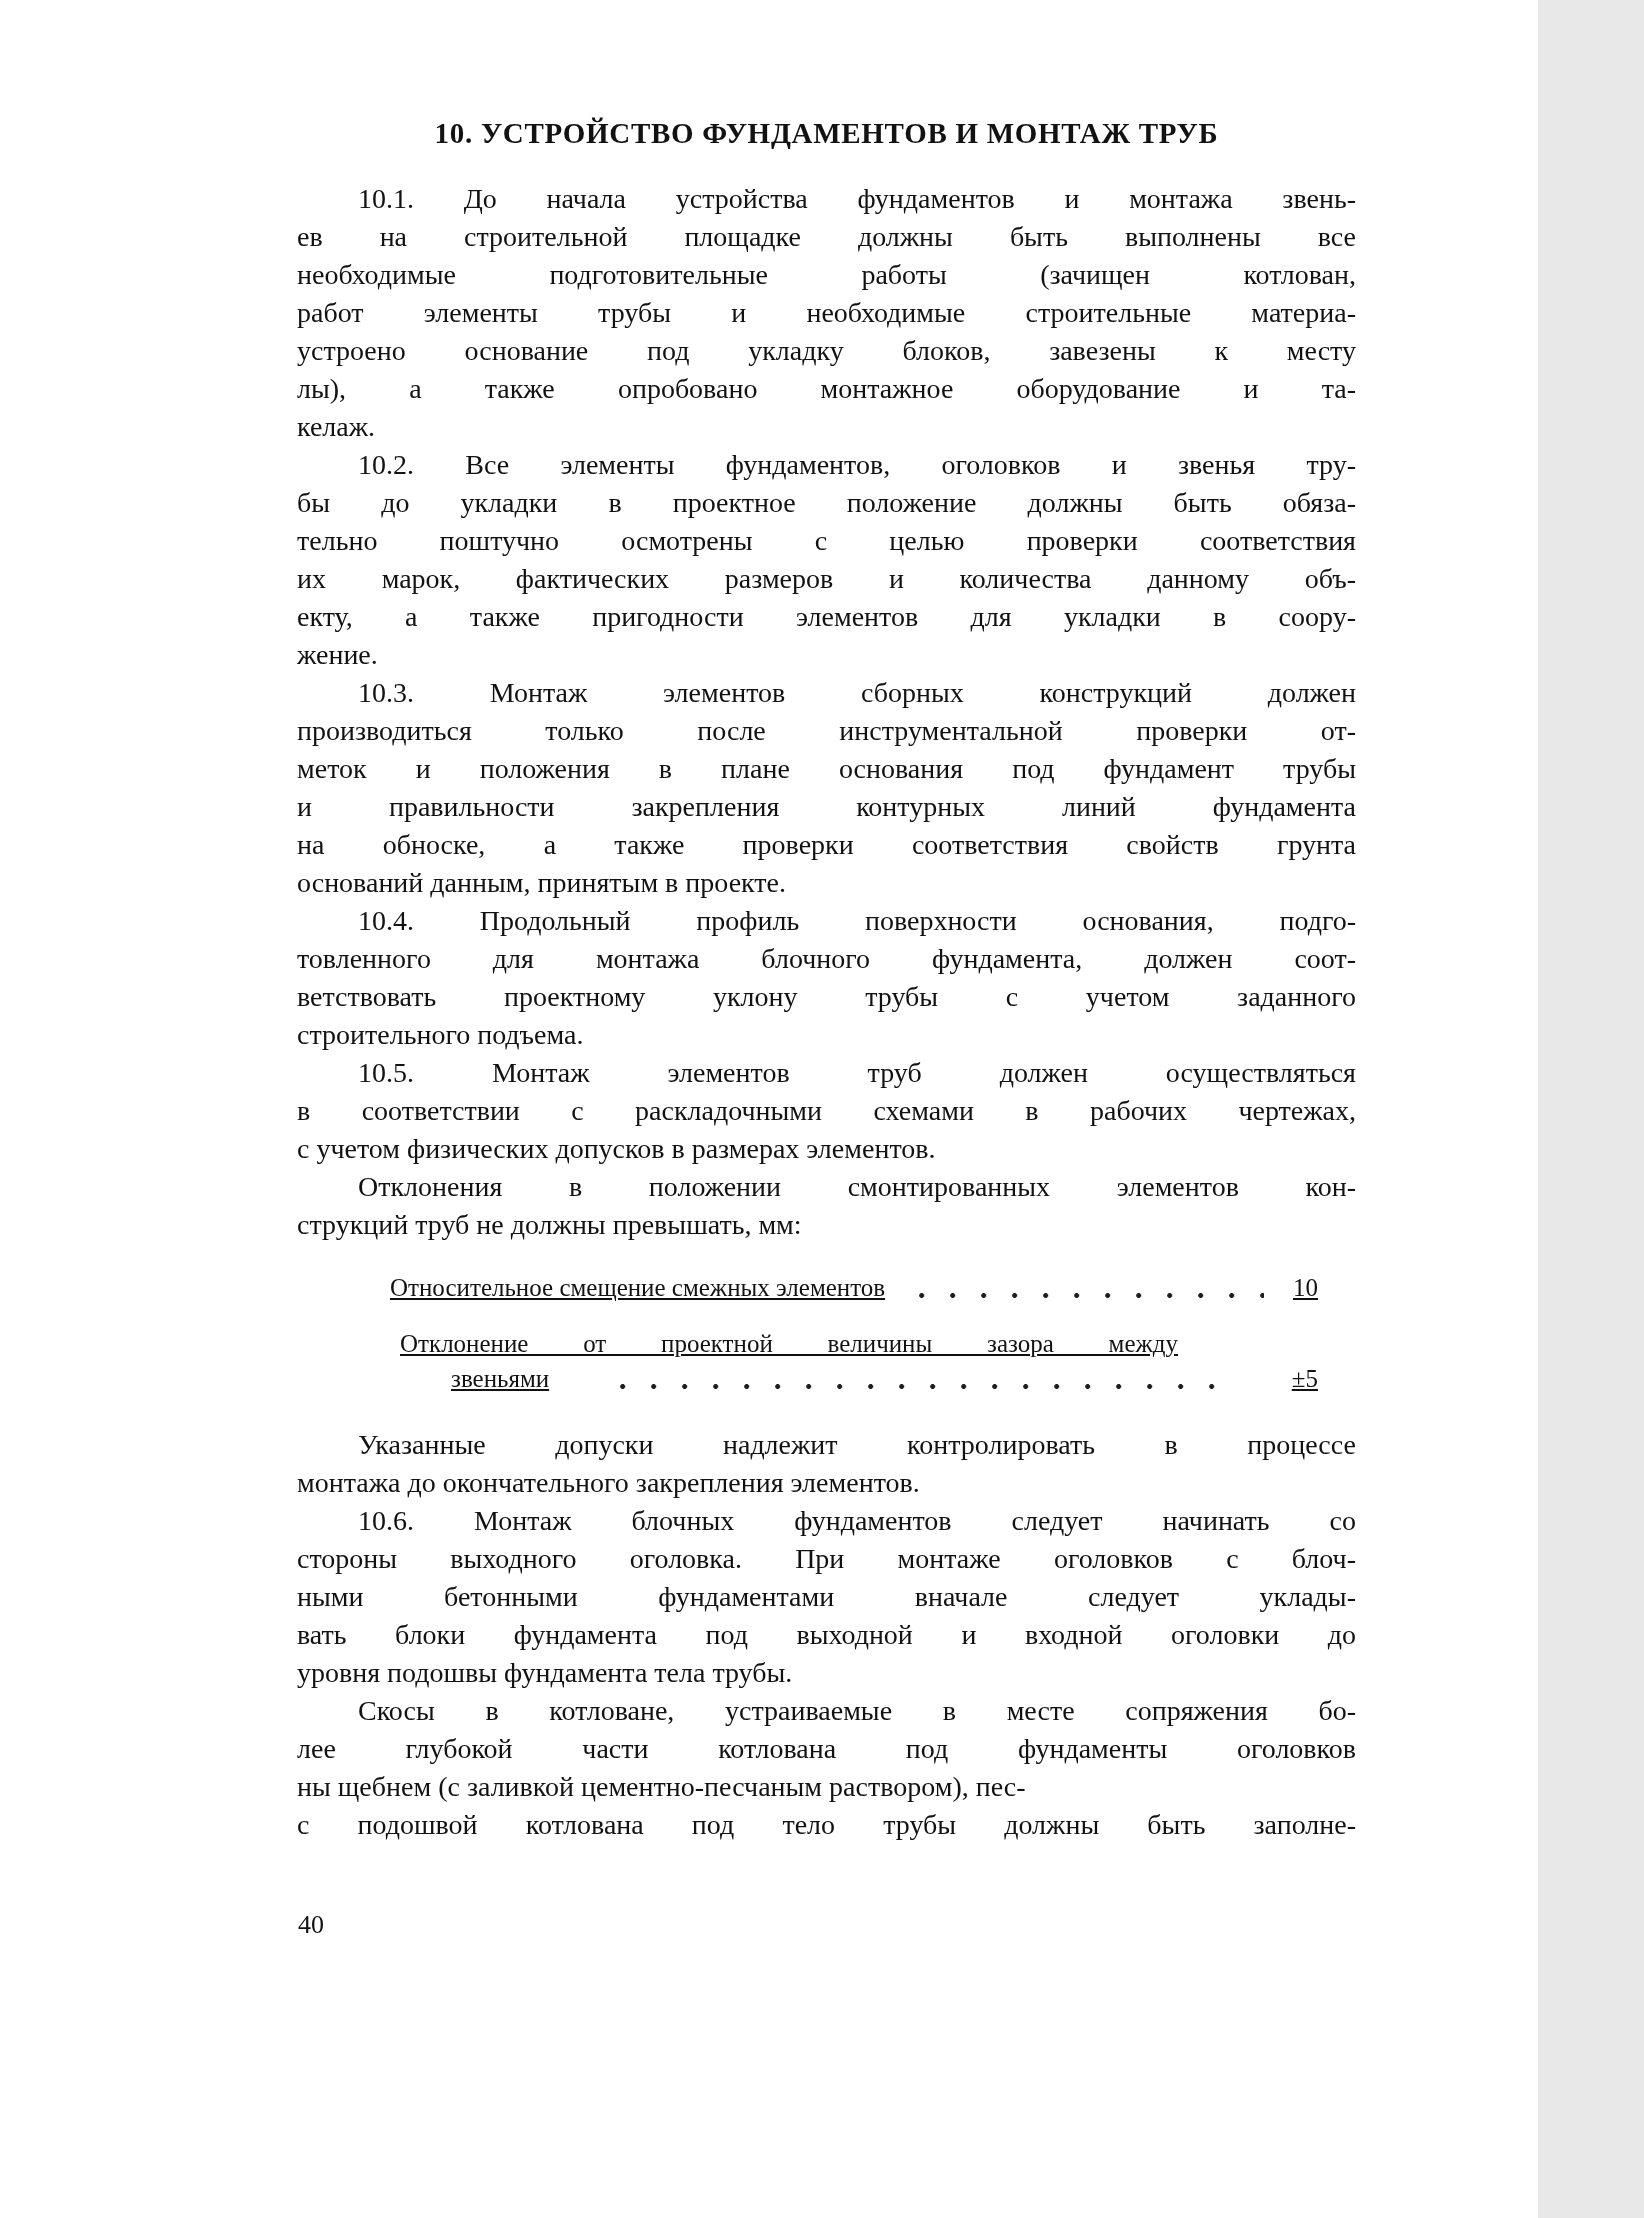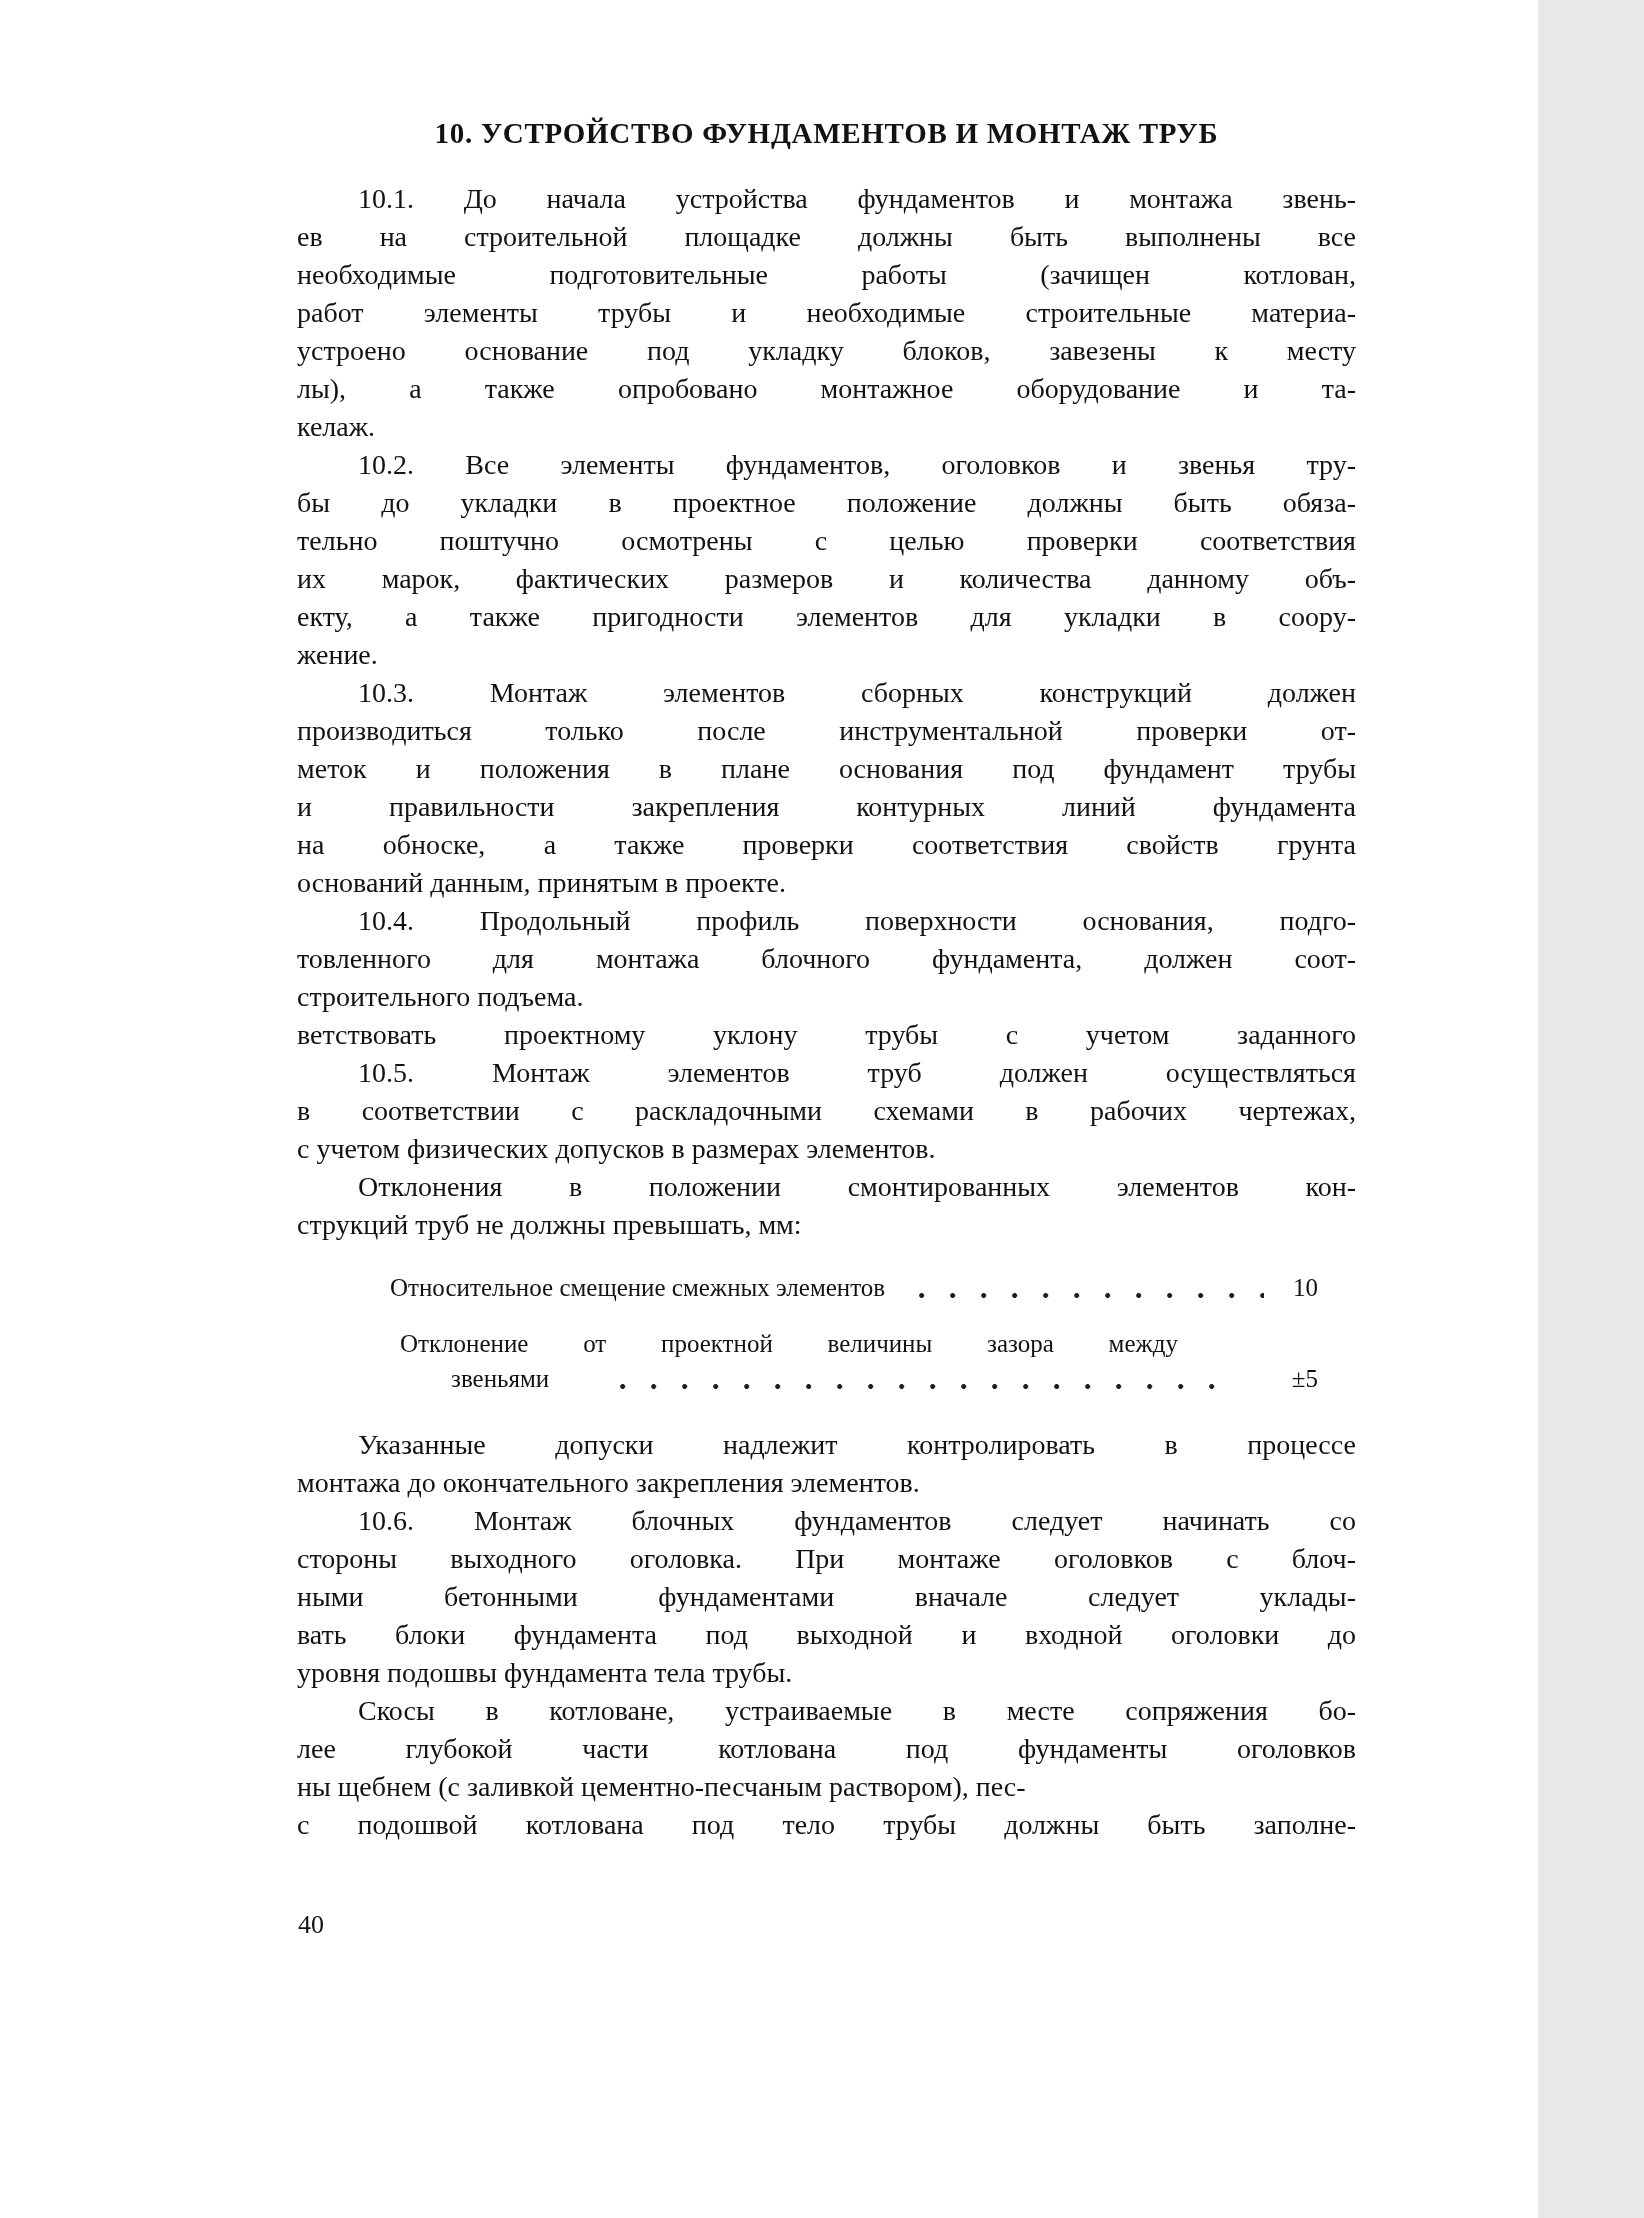--- a/index.html
+++ b/index.html
@@ -41,21 +41,21 @@
     -moz-text-align-last: justify;
   }
   .line.last { text-align: left; }
   .line.indent { text-indent: 61px; }
 
   .tolerance {
     margin: 26px 0 30px 93px;
     width: 928px;
     font-size: 25px;
   }
-  .tol-item { margin-bottom: 21px; }
+  .tol-item { margin-bottom: 21px; text-decoration: underline; }
   .tol-item:last-child { margin-bottom: 0; margin-left: 10px; }
   .tol-preline {
     line-height: 35px;
     padding-right: 140px;
     text-align: justify;
     text-align-last: justify;
     -moz-text-align-last: justify;
   }
   .tol-lastline {
     display: flex;
@@ -115,22 +115,22 @@
         <div class="line indent just">10.3. Монтаж элементов сборных конструкций должен</div>
         <div class="line just">производиться только после инструментальной проверки от-</div>
         <div class="line just">меток и положения в плане основания под фундамент трубы</div>
         <div class="line just">и правильности закрепления контурных линий фундамента</div>
         <div class="line just">на обноске, а также проверки соответствия свойств грунта</div>
         <div class="line last">оснований данным, принятым в проекте.</div>
       </div>
       <div class="para">
         <div class="line indent just">10.4. Продольный профиль поверхности основания, подго-</div>
         <div class="line just">товленного для монтажа блочного фундамента, должен соот-</div>
+        <div class="line just">ветствовать проектному уклону трубы с учетом заданного</div>
         <div class="line last">строительного подъема.</div>
-        <div class="line just">ветствовать проектному уклону трубы с учетом заданного</div>
       </div>
       <div class="para">
         <div class="line indent just">10.5. Монтаж элементов труб должен осуществляться</div>
         <div class="line just">в соответствии с раскладочными схемами в рабочих чертежах,</div>
         <div class="line last">с учетом физических допусков в размерах элементов.</div>
       </div>
       <div class="para">
         <div class="line indent just">Отклонения в положении смонтированных элементов кон-</div>
         <div class="line last">струкций труб не должны превышать, мм:</div>
       </div>

